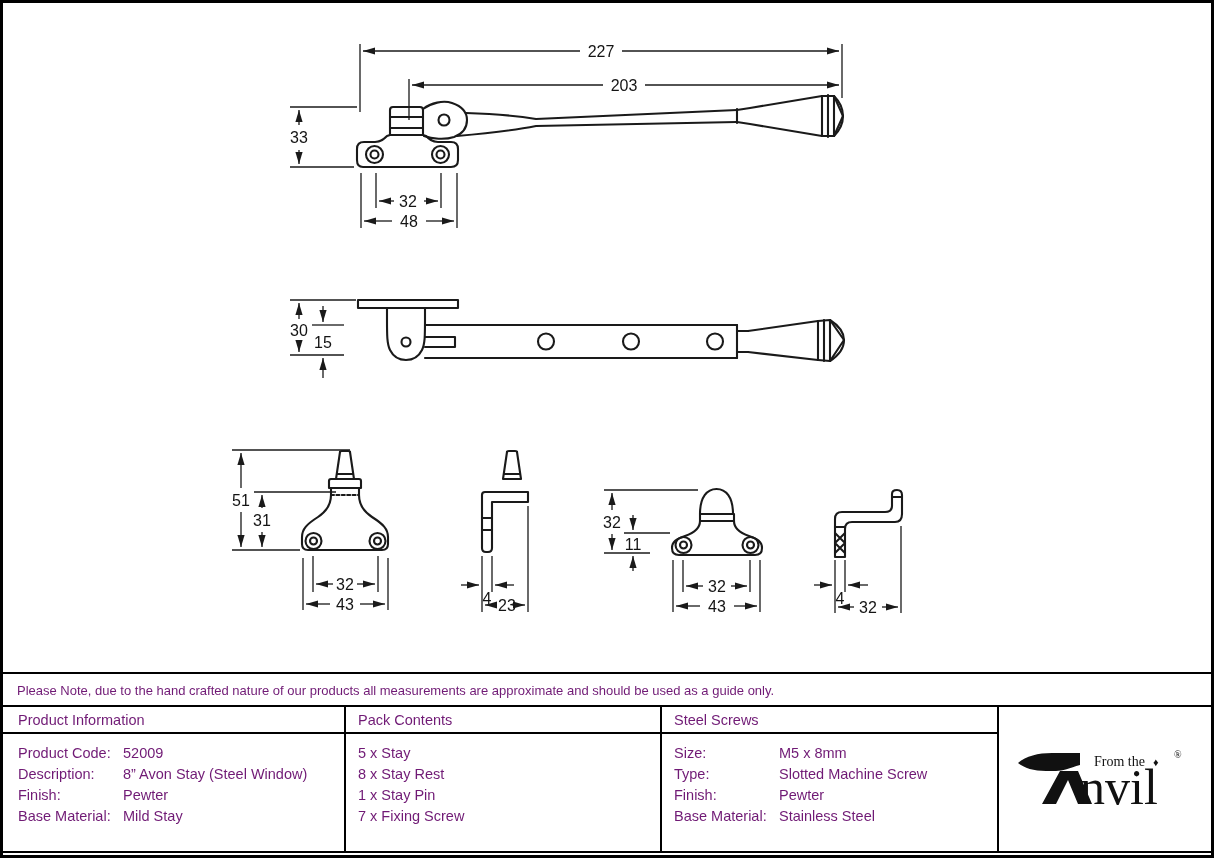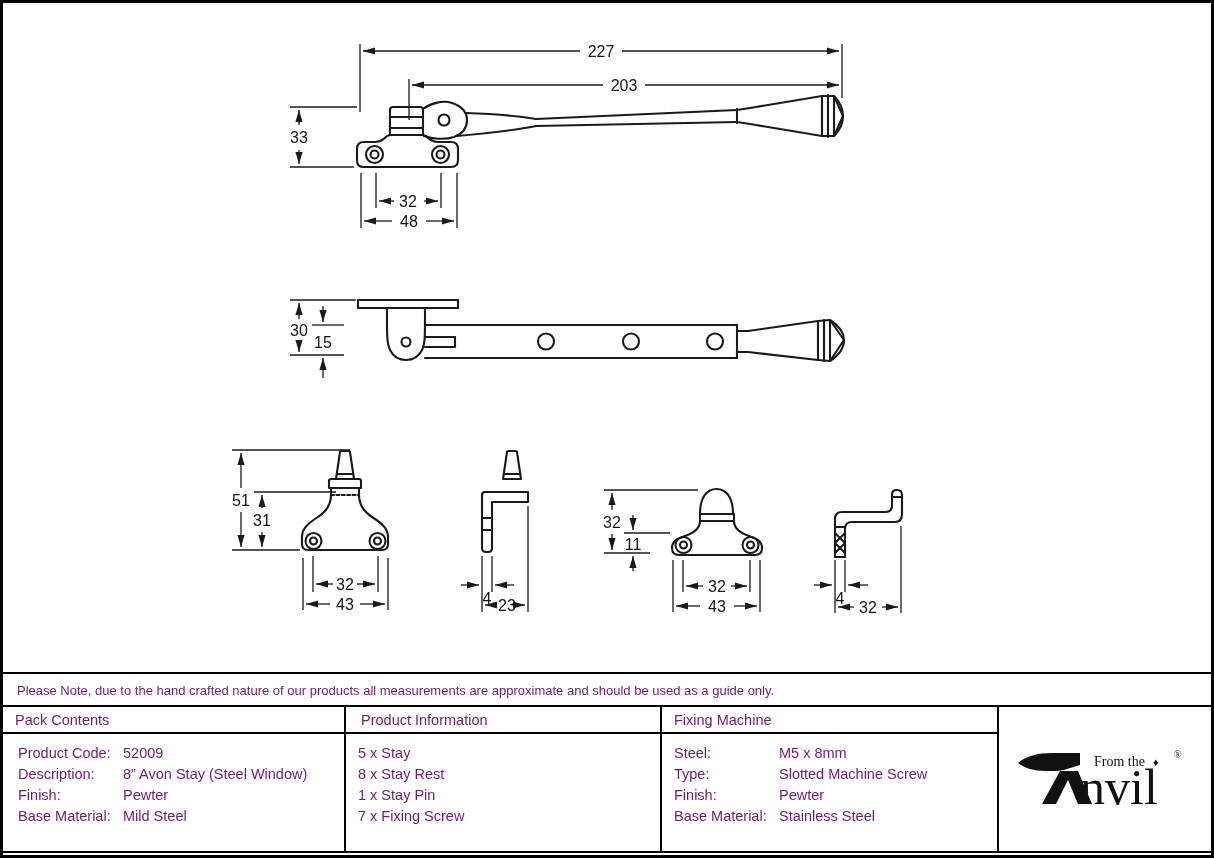--- a/index.html
+++ b/index.html
@@ -241,23 +241,23 @@
       <line x1="882" y1="607" x2="898" y2="607" marker-end="url(#arw)"></line>
       <text class="dimtext" x="868" y="607">32</text>
     </g>
   </svg>
 
   <div class="note">
     <span>Please Note, due to the hand crafted nature of our products all measurements are approximate and should be used as a guide only.</span>
   </div>
 
   <div class="tbl">
+    <div class="th" style="padding-left:15px;">Product Information</div>
     <div class="th">Pack Contents</div>
-    <div class="th" style="padding-left:15px;">Product Information</div>
-    <div class="th">Fixing Machine</div>
+    <div class="th">Steel Screws</div>
 
     <div class="logo-cell">
       <svg width="178" height="62" viewBox="0 0 178 62" xmlns="http://www.w3.org/2000/svg">
         <path fill="#111" d="M2,15 C10,8 22,5 36,5 L64,5 L64,17 C54,20 46,23 40,23 L30,23 C18,23 8,20 2,15 Z"></path>
         <path fill="#111" d="M44,23 L62,23 L76,56 L62,56 L52,32 L40,56 L26,56 Z"></path>
         <text x="64" y="56" font-family="Liberation Serif, serif" font-size="50" fill="#111">nvil</text>
         <text x="78" y="18" font-family="Liberation Serif, serif" font-size="14" fill="#111">From the</text>
         <text x="137" y="18" font-family="Liberation Serif, serif" font-size="11" fill="#111">♦</text>
         <text x="158" y="10" font-family="Liberation Serif, serif" font-size="10" fill="#111">®</text>
       </svg>
@@ -271,34 +271,34 @@
       <div class="kv">
         <span class="k">Description:</span>
         <span class="v">8” Avon Stay (Steel Window)</span>
       </div>
       <div class="kv">
         <span class="k">Finish:</span>
         <span class="v">Pewter</span>
       </div>
       <div class="kv">
         <span class="k">Base Material:</span>
-        <span class="v">Mild Steel</span>
+        <span class="v">Mild Stay</span>
       </div>
     </div>
 
     <div class="td">
       <div class="item">5 x Stay</div>
       <div class="item">8 x Stay Rest</div>
       <div class="item">1 x Stay Pin</div>
       <div class="item">7 x Fixing Screw</div>
     </div>
 
     <div class="td">
       <div class="kv">
-        <span class="k">Steel:</span>
+        <span class="k">Size:</span>
         <span class="v">M5 x 8mm</span>
       </div>
       <div class="kv">
         <span class="k">Type:</span>
         <span class="v">Slotted Machine Screw</span>
       </div>
       <div class="kv">
         <span class="k">Finish:</span>
         <span class="v">Pewter</span>
       </div>

